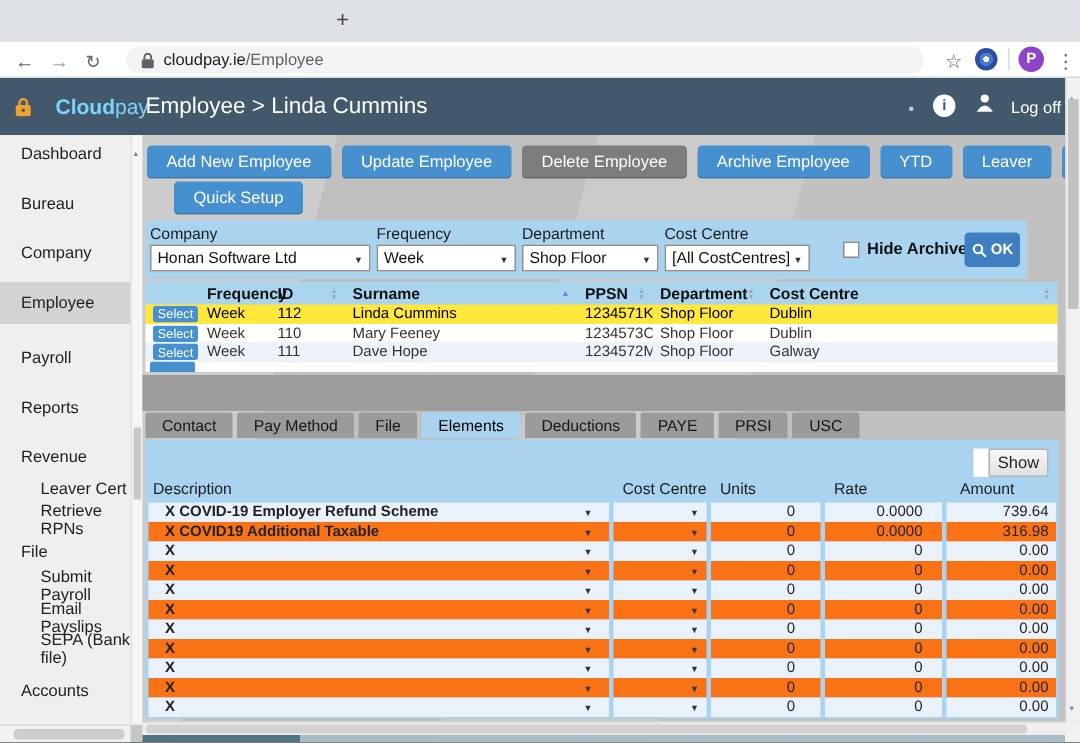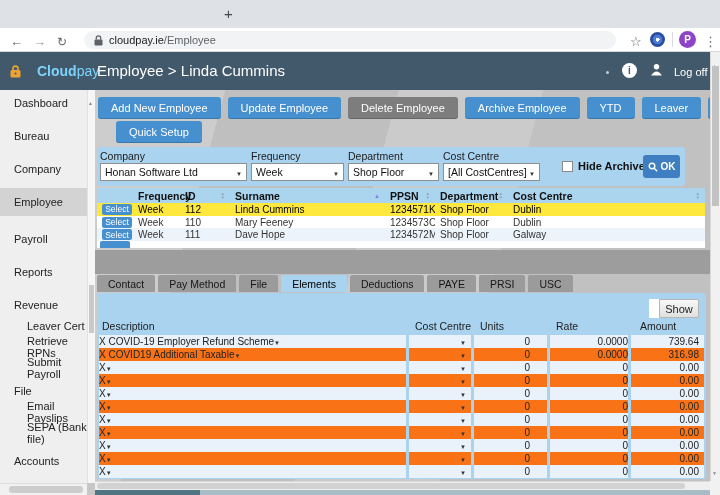--- a/index.html
+++ b/index.html
@@ -118,25 +118,25 @@
   
   .elpanel{position:absolute;left:2px;top:203px;width:609px;height:186px;background:#a9d3ef;border-radius:0 2px 2px 2px;}
   .show-strip{position:absolute;right:47px;top:6px;width:10px;height:19px;background:#fff;}
   .show-btn{position:absolute;right:7px;top:6px;width:40px;height:19px;background:linear-gradient(#f8f8f8,#e0e0e0);
             border:1px solid #b5b5b5;border-radius:2px;font-size:11px;color:#222;display:flex;align-items:center;justify-content:center;box-sizing:border-box;}
   .el-collabel{position:absolute;top:27px;font-size:10.5px;color:#1c1c1c;}
   .el-grid{position:absolute;left:2px;top:42px;width:605px;}
   .el-row{display:grid;grid-template-columns:307px 62px 73px 78px 73px;column-gap:3px;height:13px;font-size:10px;color:#222;}
   .el-cell{background:#f97316;display:flex;align-items:center;box-sizing:border-box;}
   .el-row:nth-child(odd) .el-cell{background:#e9f1fa;}
-  .el-desc{justify-content:flex-start;padding:0 0;}
+  .el-desc{justify-content:space-between;padding:0 11px;font-weight:bold;}
   .el-cc{justify-content:flex-end;padding-right:5px;}
   .el-num{justify-content:flex-end;}
   .el-units{padding-right:17px;}
-  .el-rate{padding-right:0;}
+  .el-rate{padding-right:13px;}
   .el-amount{padding-right:5px;}
   
   .main-hscroll{position:absolute;left:0;top:391px;width:615px;height:9px;background:#efefef;border-top:1px solid #d8d8d8;box-sizing:border-box;}
   .mh-thumb{position:absolute;left:2px;top:1px;width:588px;height:6px;background:#d2d2d2;border-radius:3px;}
   .main-hscroll .ic-right{position:absolute;right:3px;top:1px;}
   .bstrip-dark{position:absolute;left:0;top:400px;width:105px;height:5px;background:#4f7585;}
   .bstrip-light{position:absolute;left:105px;top:400px;width:510px;height:5px;background:#a9bcc6;}
   .main-vscroll{position:absolute;left:710px;top:52px;width:10px;height:429px;background:#f1f1f1;border-left:1px solid #d9d9d9;box-sizing:border-box;}
   .main-vscroll .ic-up{position:absolute;left:1px;top:2px;}
   .main-vscroll .ic-down{position:absolute;left:1px;bottom:2px;}
@@ -221,26 +221,26 @@
       </div>
 
       <div class="sb-item sub">
         <span>Leaver Cert</span>
       </div>
 
       <div class="sb-item sub">
         <span>Retrieve RPNs</span>
       </div>
 
+      <div class="sb-item">
+        <span>File</span>
+      </div>
+
       <div class="sb-item sub">
         <span>Submit Payroll</span>
-      </div>
-
-      <div class="sb-item">
-        <span>File</span>
       </div>
 
       <div class="sb-item sub">
         <span>Email Payslips</span>
       </div>
 
       <div class="sb-item sub">
         <span>SEPA (Bank file)</span>
       </div>
 

